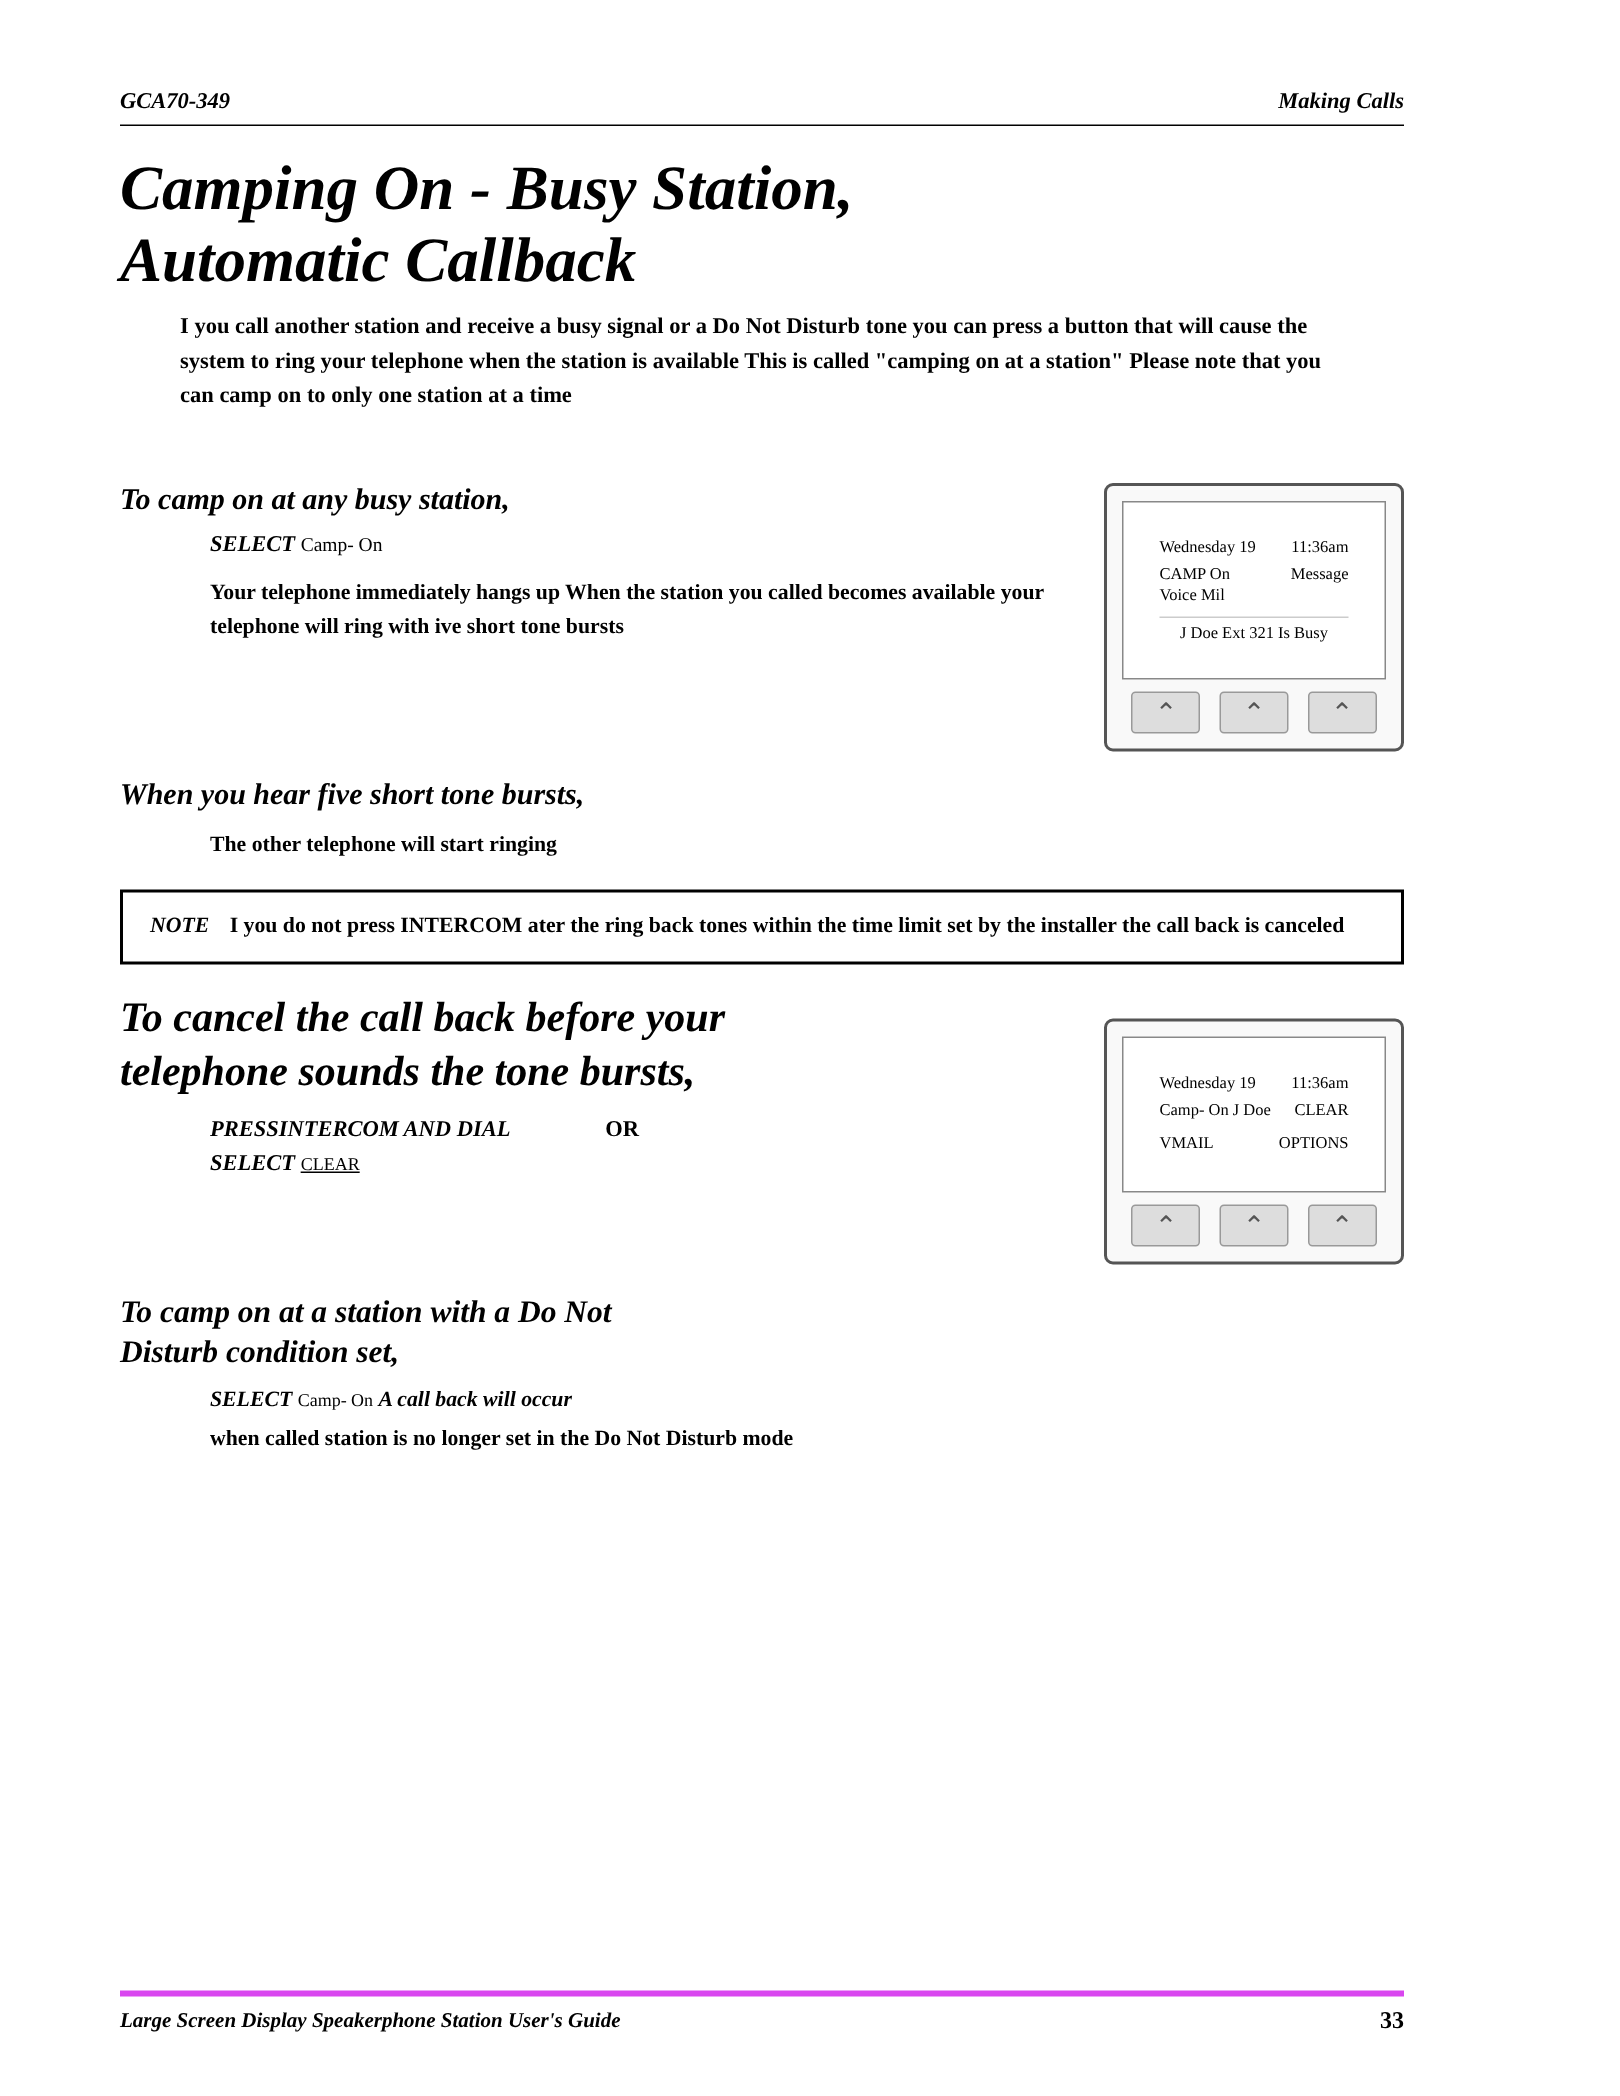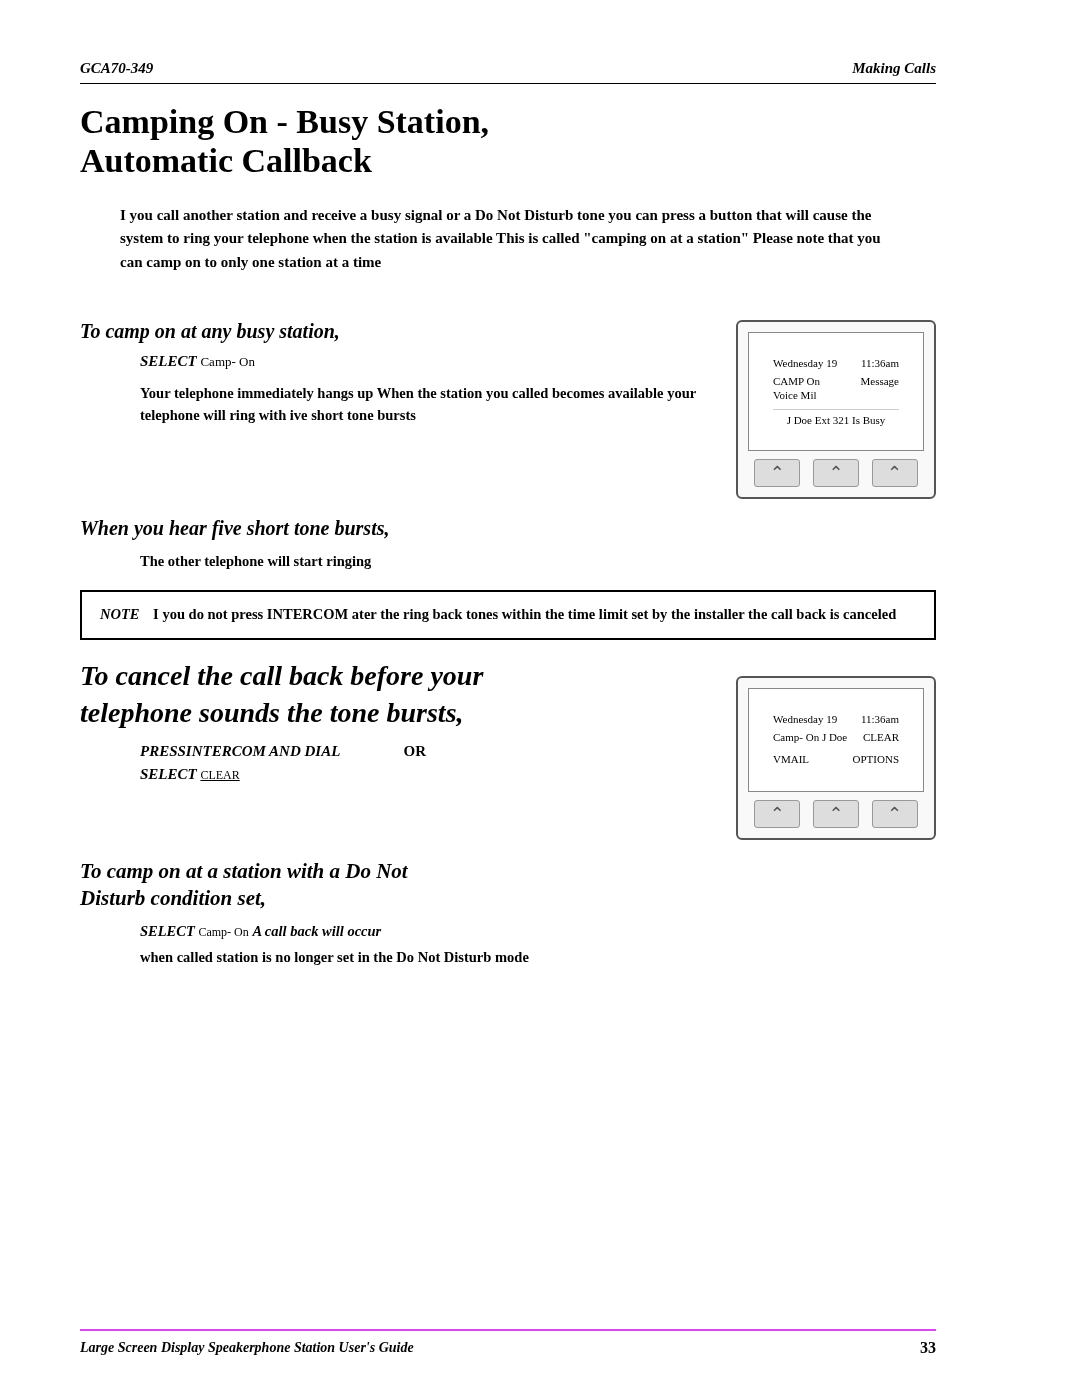--- a/index.html
+++ b/index.html
@@ -34,24 +34,25 @@
       font-weight: bold;
     }
     .header-right {
       font-style: italic;
       font-size: 15px;
       font-weight: bold;
     }
 
     
     .page-title {
-      font-size: 34px;
+      font-size: 42px;
+      font-style: italic;
       font-weight: bold;
       line-height: 1.15;
-      margin-bottom: 24px;
+      margin-bottom: 8px;
       margin-top: 10px;
     }
 
     
     .intro-para {
       font-size: 15px;
       font-weight: bold;
       line-height: 1.55;
       margin-bottom: 28px;
       padding: 0 40px;
@@ -203,21 +204,21 @@
 
     
     .page-footer {
       position: absolute;
       bottom: 40px;
       left: 80px;
       right: 80px;
       display: flex;
       justify-content: space-between;
       align-items: center;
-      border-top: 2px solid #d946ef;
+      border-top: 4px solid #d946ef;
       padding-top: 8px;
     }
     .footer-left {
       font-size: 14px;
       font-weight: bold;
       font-style: italic;
     }
     .footer-right {
       font-size: 16px;
       font-weight: bold;

